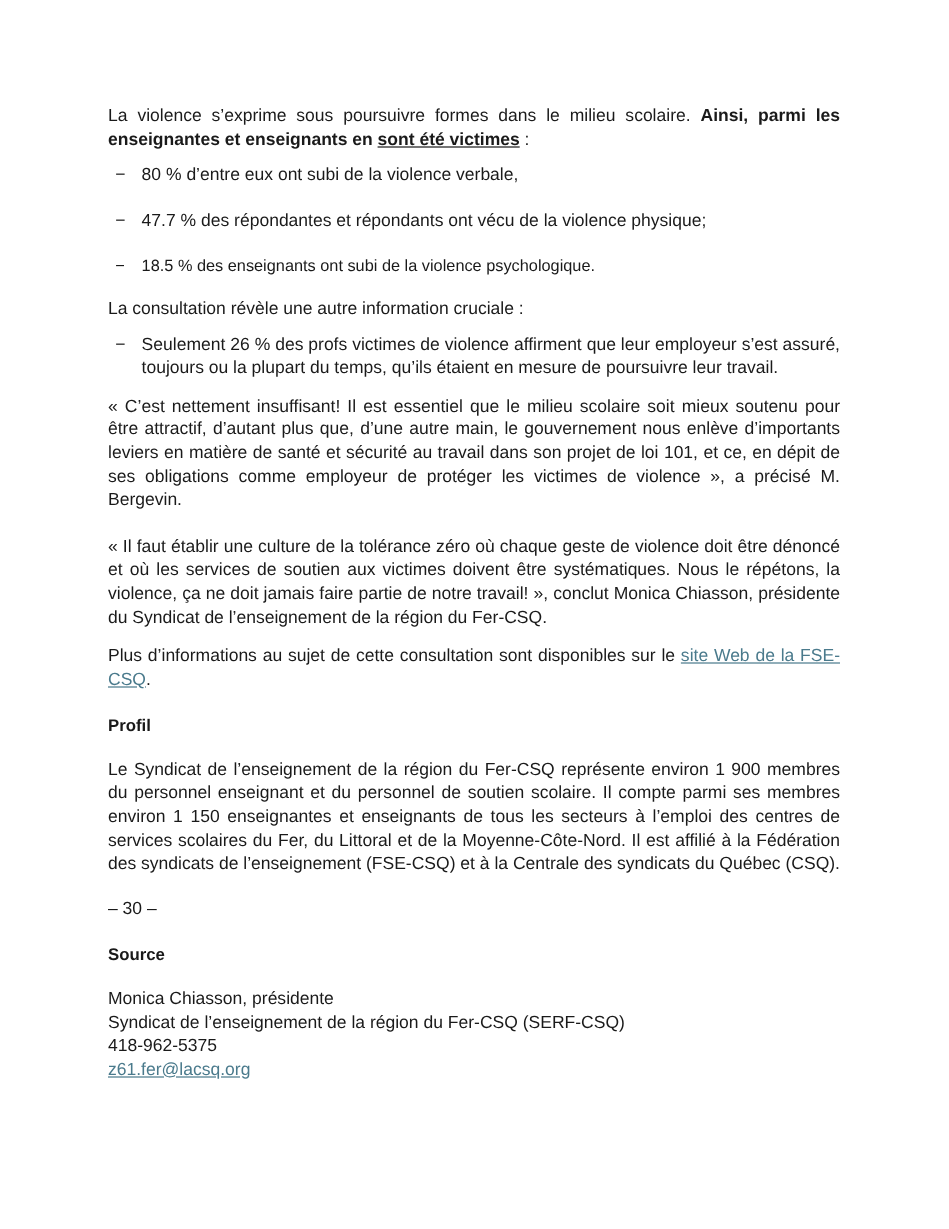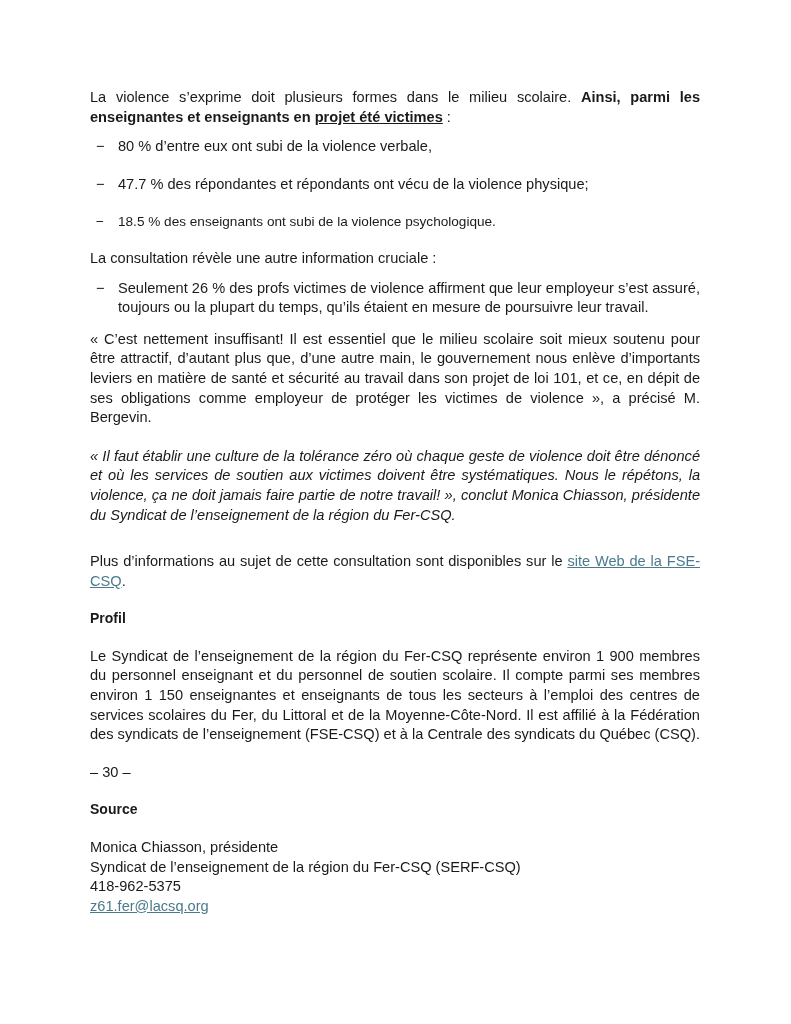--- a/index.html
+++ b/index.html
@@ -44,21 +44,21 @@
       position: absolute;
       left: 6px;
       top: 0;
     }
     ul.stats li { margin-bottom: 18px; }
     ul.stats li:last-child { margin-bottom: 17px; }
     ul.stats li.small { font-size: 13.6px; }
     .consult { margin-bottom: 10px; }
     ul.cons { margin-bottom: 12px; }
     .quote1 { margin-bottom: 19px; }
-    .quote2 { margin-bottom: 27px; font-style: italic; }
+    .quote2 { margin-bottom: 13px; }
     .more { margin-bottom: 18px; }
     .link {
       color: #4a7a8c;
       text-decoration: underline;
       cursor: pointer;
     }
     h3 {
       margin: 0 0 18px 0;
       font-size: 14px;
       font-weight: bold;
@@ -68,21 +68,21 @@
       text-align: left;
       margin-bottom: 18px;
     }
     .source-lines div { text-align: left; }
   </style>
 </head>
 <body>
 
 <div class="page">
 
-  <p class="intro"><span>La violence s’exprime doit plusieurs formes dans le milieu scolaire. </span><span class="bold">Ainsi, parmi les enseignantes et enseignants en </span><span class="bold u">projet été victimes</span><span> :</span></p>
+  <p class="intro"><span>La violence s’exprime sous poursuivre formes dans le milieu scolaire. </span><span class="bold">Ainsi, parmi les enseignantes et enseignants en </span><span class="bold u">sont été victimes</span><span> :</span></p>
 
   <ul class="dash stats">
     <li>
       <span class="dash-glyph">−</span>
       <span>80 % d’entre eux ont subi de la violence verbale,</span>
     </li>
     <li>
       <span class="dash-glyph">−</span>
       <span>47.7 % des répondantes et répondants ont vécu de la violence physique;</span>
     </li>

